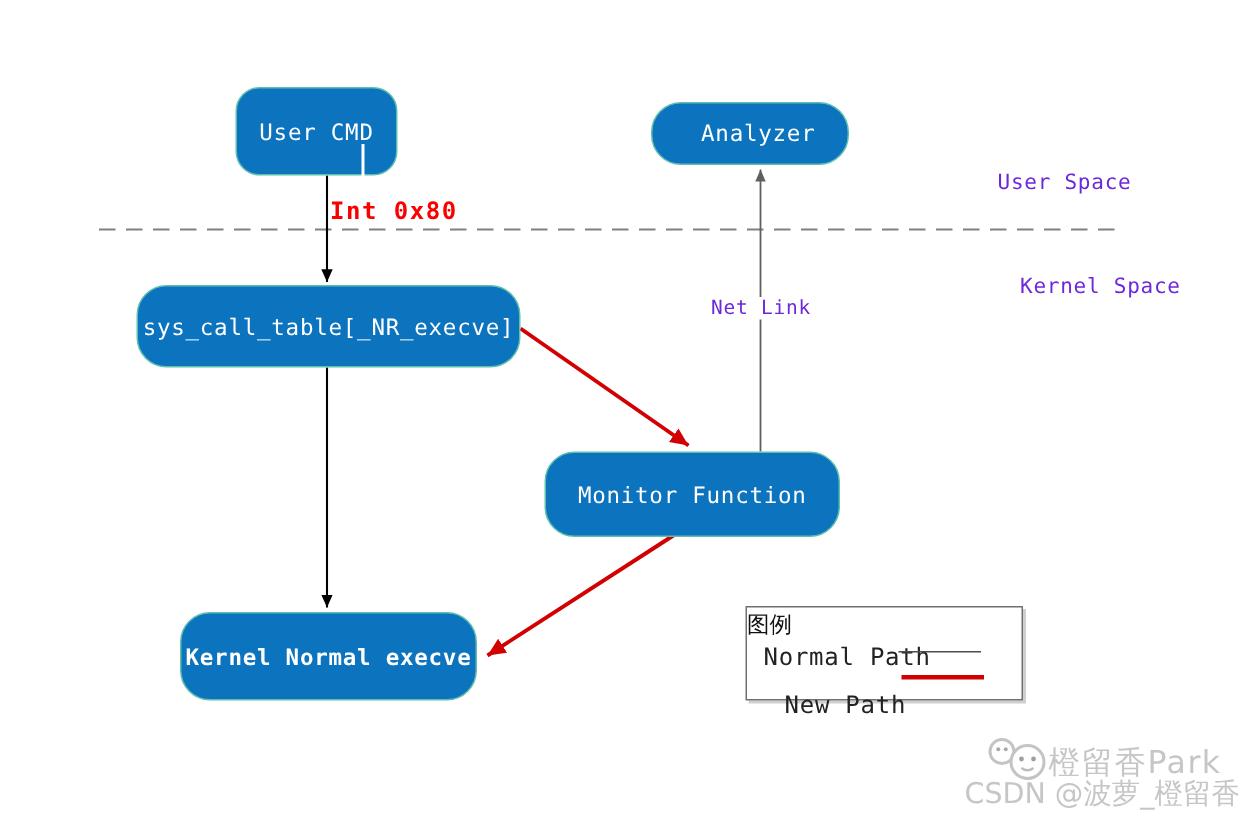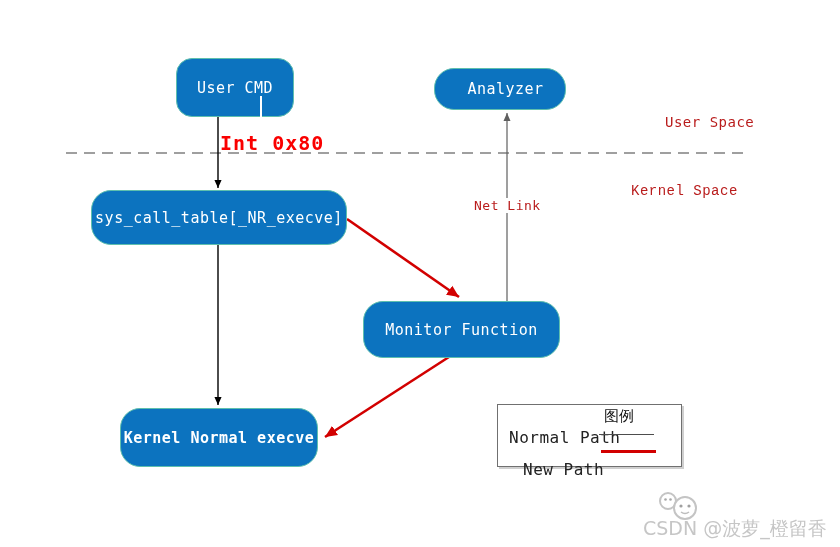--- a/index.html
+++ b/index.html
@@ -6,36 +6,36 @@
   .stage{
     position:relative;width:840px;height:547px;background:#ffffff;overflow:hidden;
     font-family:"DejaVu Sans Mono","Liberation Mono",monospace;
   }
   .layer{position:absolute;left:0;top:0;}
   .node{
     position:absolute;display:flex;align-items:center;justify-content:center;
     background:#0c73bf;color:#ffffff;border:1px solid #5ebfae;border-radius:20px;
     font-size:15px;letter-spacing:.5px;white-space:nowrap;box-sizing:border-box;
   }
-  #node-user-cmd{left:176px;top:58px;width:118px;height:59px;border-radius:16px;}
+  #node-user-cmd{left:157px;top:58px;width:108px;height:59px;border-radius:16px;}
   #node-analyzer{left:434px;top:68px;width:132px;height:42px;border-radius:20px;padding-left:11px;}
   #node-sys-call{left:91px;top:190px;width:256px;height:55px;}
   #node-monitor{left:363px;top:301px;width:197px;height:57px;justify-content:center;}
   #node-kernel-execve{left:120px;top:408px;width:198px;height:59px;font-weight:bold;}
   .node-tick{position:absolute;left:83px;top:37px;width:2px;height:22px;background:#ffffff;}
-  .lbl{position:absolute;white-space:nowrap;color:#b91c1c;}
-  #lbl-int{left:220px;top:131px;font-size:20px;font-weight:bold;color:#fa0000;letter-spacing:1px;}
+  .lbl{position:absolute;white-space:nowrap;color:#6d28d9;}
+  #lbl-int{left:220px;top:131px;font-size:16px;font-weight:bold;color:#fa0000;letter-spacing:1px;}
   #lbl-user-space{left:665px;top:114px;font-size:14px;letter-spacing:.5px;}
-  #lbl-kernel-space{left:631px;top:183px;font-size:14px;letter-spacing:.5px;font-family:Liberation Mono, monospace;}
+  #lbl-kernel-space{left:680px;top:183px;font-size:14px;letter-spacing:.5px;}
   #lbl-net-link{left:471px;top:198px;font-size:13px;background:#ffffff;padding:0 3px;letter-spacing:.5px;text-align:right;}
   .legend{
     position:absolute;left:497px;top:404px;width:185px;height:63px;background:#ffffff;
     border:1px solid #707070;box-shadow:2px 2px 0 #cfcfcf;box-sizing:border-box;
   }
-  .legend-title{position:absolute;left:0;right:47px;top:2px;text-align:right;font-size:15px;color:#111;}
+  .legend-title{position:absolute;left:0;right:35px;top:2px;text-align:left;font-size:15px;color:#111;}
   .legend-label{position:absolute;font-size:16px;color:#222;letter-spacing:.5px;}
   #legend-label-normal{left:11px;top:23px;}
   #legend-label-new{left:25px;top:41px;margin-top:14px;}
   .legend-line{position:absolute;width:55px;}
   #legend-line-normal{left:101px;top:29px;border-top:1px solid #4d4d4d;}
   #legend-line-new{left:103px;top:45px;border-top:3px solid #d20000;}
   .wm-text{position:absolute;color:#c6c6c6;text-shadow:1px 1px 0 #ffffff;white-space:nowrap;
     font-family:"DejaVu Sans","Liberation Sans",sans-serif;}
   #wm-line1{left:699px;top:494px;font-size:21px;letter-spacing:1px;}
   #wm-line2{left:643px;top:516px;font-size:19px;}
@@ -106,15 +106,16 @@
 
   <svg id="wm-icon" width="48" height="36" viewBox="0 0 48 36">
     <circle cx="13" cy="12" r="8" fill="#ffffff" stroke="#c4c4c4" stroke-width="2"></circle>
     <circle cx="10.5" cy="10.5" r="1.3" fill="#a8a8a8"></circle>
     <circle cx="15.5" cy="10.5" r="1.3" fill="#a8a8a8"></circle>
     <circle cx="30" cy="19" r="11" fill="#ffffff" stroke="#c4c4c4" stroke-width="2"></circle>
     <circle cx="26" cy="17" r="1.6" fill="#a0a0a0"></circle>
     <circle cx="34" cy="17" r="1.6" fill="#a0a0a0"></circle>
     <path d="M26,23 q4,3 8,0" stroke="#bdbdbd" stroke-width="1.5" fill="none"></path>
   </svg>
+  <div class="wm-text" id="wm-line1">橙留香Park</div>
   <div class="wm-text" id="wm-line2">CSDN @波萝_橙留香</div>
 
 </div>
 
 </body></html>

